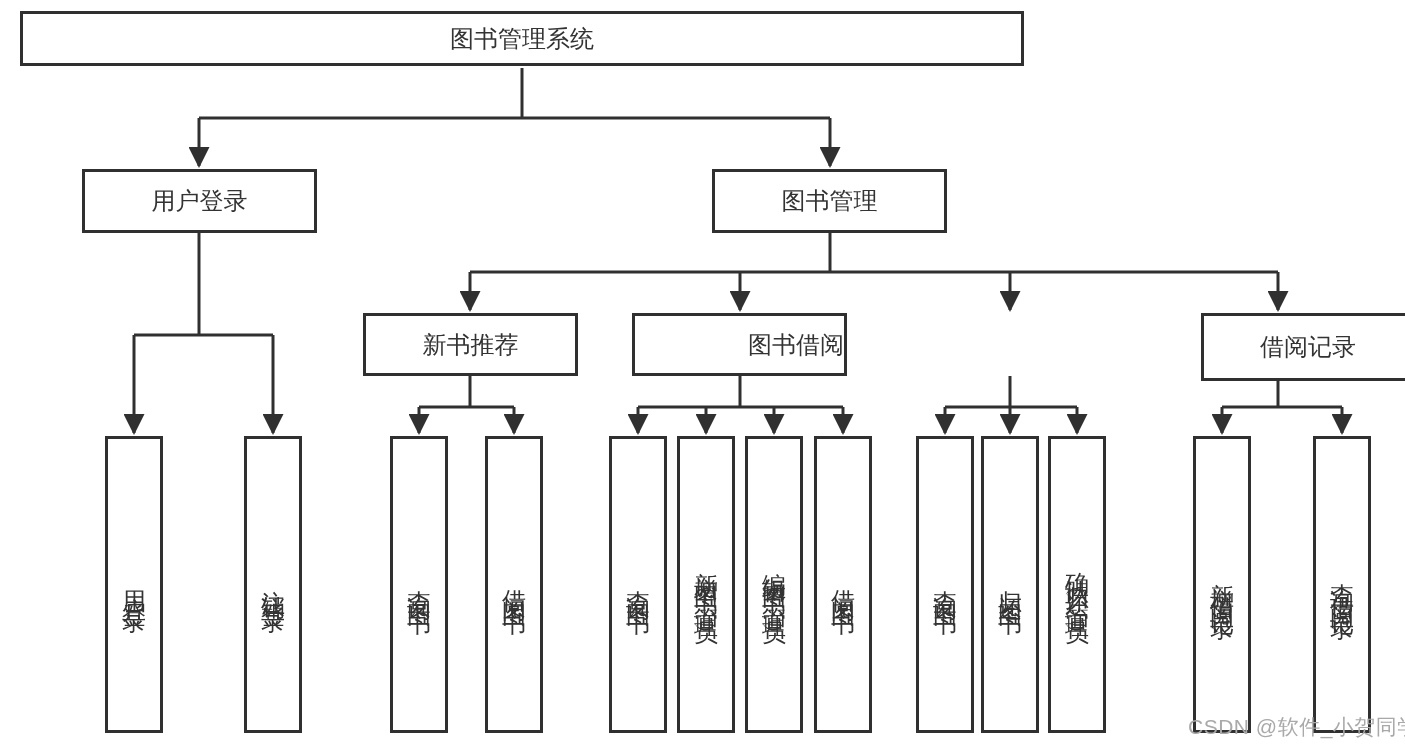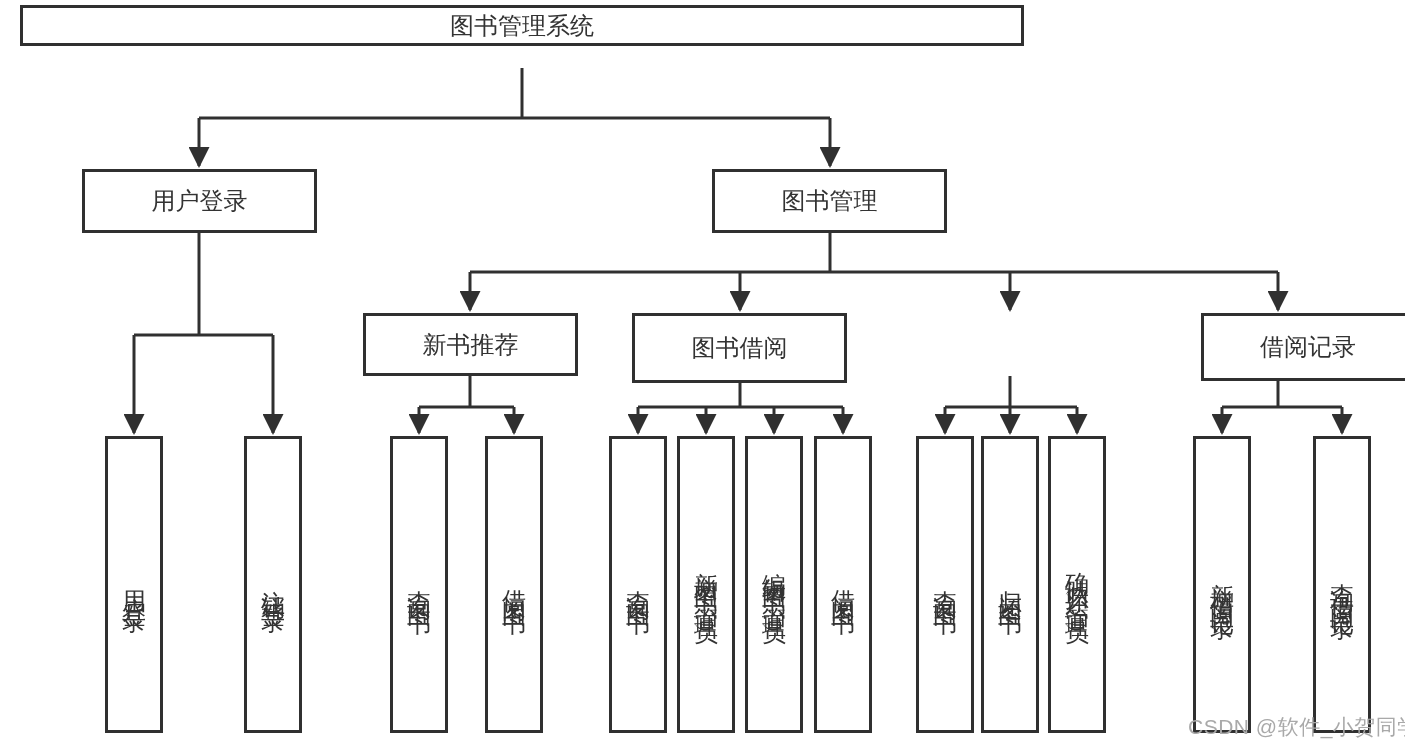--- a/index.html
+++ b/index.html
@@ -128,35 +128,35 @@
     </g>
 
     <g stroke="#303030" stroke-width="3" fill="none">
       <path d="M1278 376 V407"></path>
       <path d="M1222 407 H1342"></path>
       <path d="M1222 407 V433" marker-end="url(#arrow)"></path>
       <path d="M1342 407 V433" marker-end="url(#arrow)"></path>
     </g>
   </svg>
 
-  <div class="node" style="left:20px; top:5px; width:1004px; height:41px;">
+  <div class="node" style="left:20px; top:11px; width:1004px; height:55px;">
     <span>图书管理系统</span>
   </div>
 
   <div class="node" style="left:82px; top:169px; width:235px; height:64px;">
     <span>用户登录</span>
   </div>
   <div class="node" style="left:363px; top:313px; width:215px; height:63px;">
     <span>新书推荐</span>
   </div>
 
   <div class="node" style="left:712px; top:169px; width:235px; height:64px;">
     <span>图书管理</span>
   </div>
-  <div class="node" style="left:632px; top:313px; width:215px; height:70px;">
+  <div class="node" style="left:632px; top:313px; width:215px; height:63px;justify-content:flex-end;">
     <span>图书借阅</span>
   </div>
   <div class="node" style="left:1171px; top:313px; width:214px; height:68px;margin-left:30px;">
     <span>借阅记录</span>
   </div>
 
   <div class="leaf" style="left:105px;">
     <span class="vtext">用户登录</span>
   </div>
   <div class="leaf" style="left:244px;">

